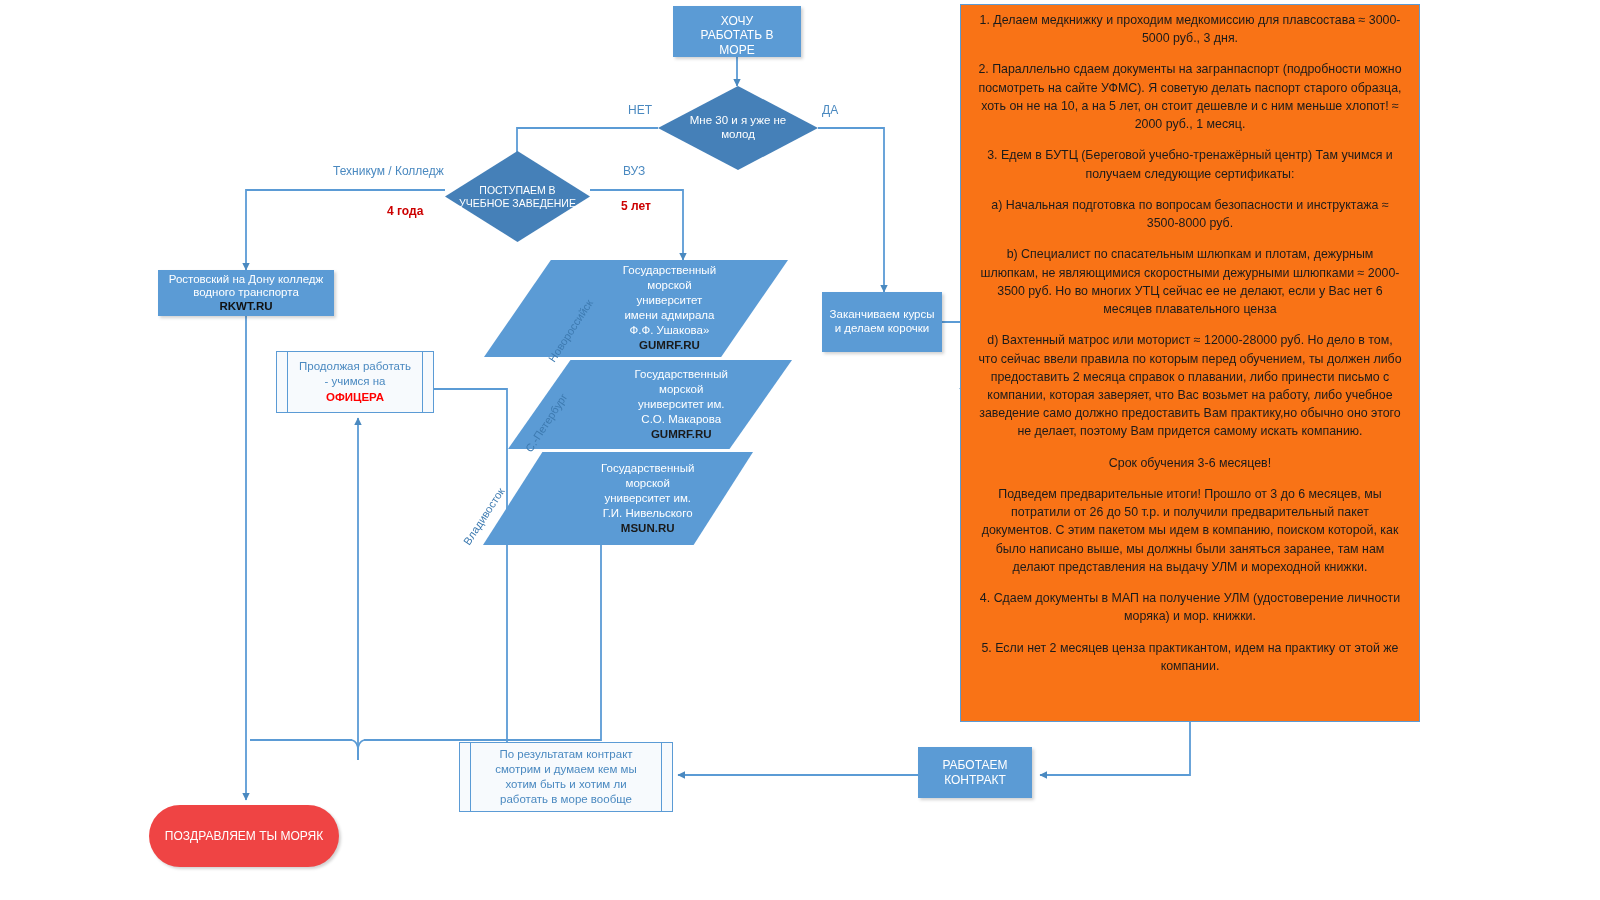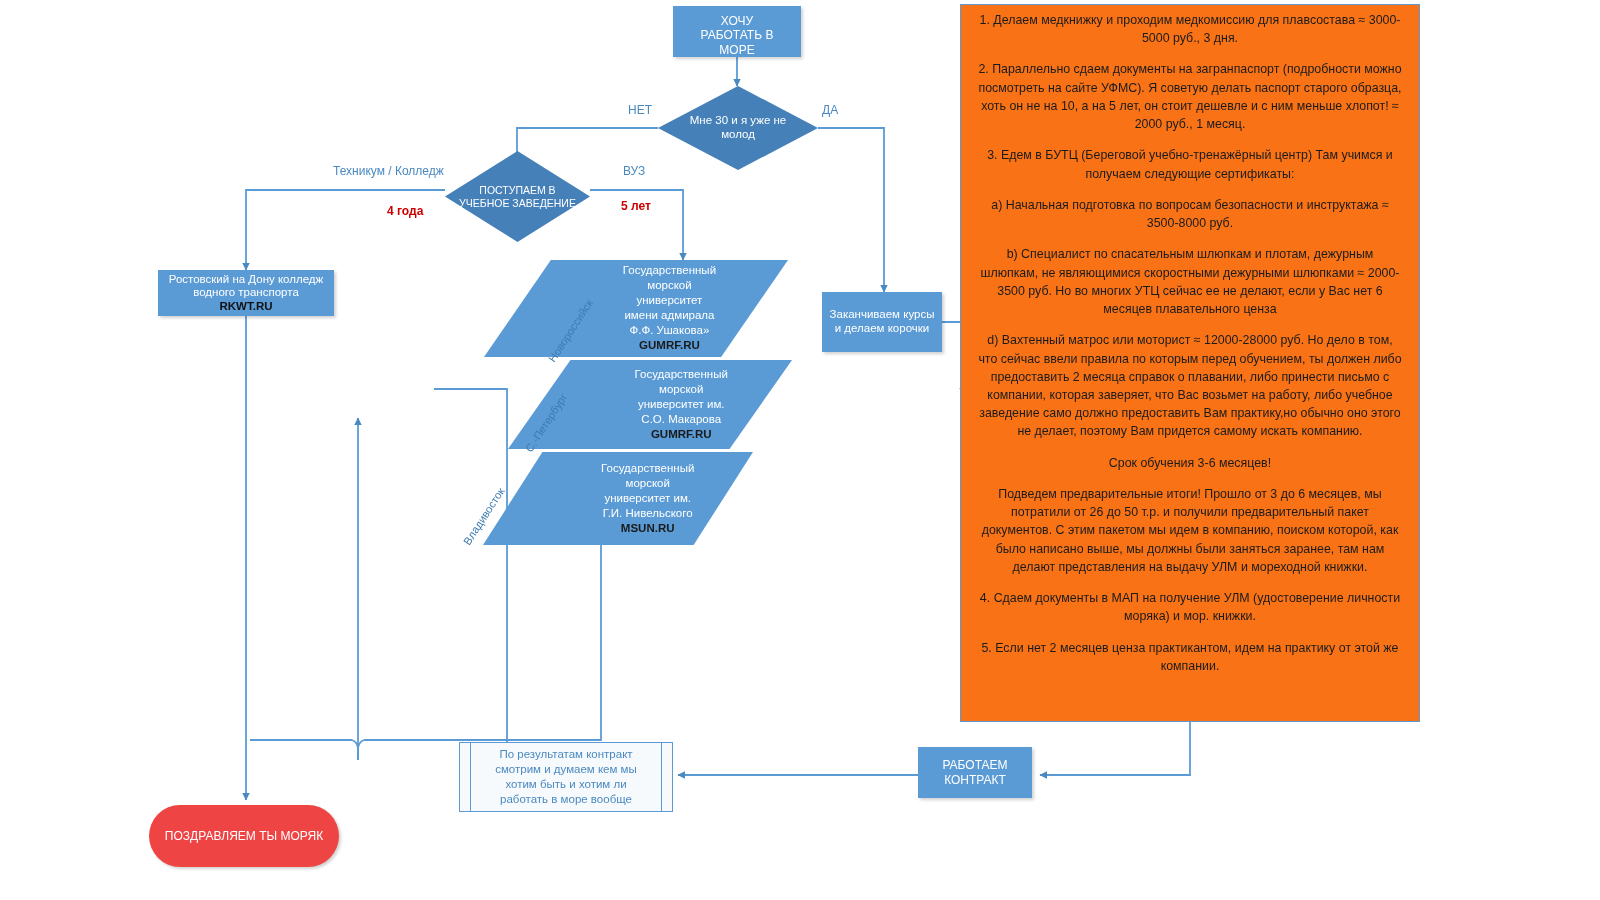--- a/index.html
+++ b/index.html
@@ -117,20 +117,27 @@
   <div class="elbl" style="left:623px;top:164px;font-size:12px;">ВУЗ</div>
   <div class="elbl red" style="left:387px;top:204px;font-size:12px;">4 года</div>
   <div class="elbl red" style="left:621px;top:199px;font-size:12px;">5 лет</div>
 
   <div class="node rect" style="left:158px;top:270px;width:176px;height:46px;font-size:11.5px;flex-direction:column;">
     <span>Ростовский на Дону колледж</span>
     <span>водного транспорта</span>
     <span style="color:#111;font-weight:700;">RKWT.RU</span>
   </div>
 
+  <div class="subproc" style="left:276px;top:351px;width:158px;height:62px;">
+    <div class="stx" style="font-size:11.5px;">
+      <div>Продолжая работать</div>
+      <div>- учимся на</div>
+      <div class="red">ОФИЦЕРА</div>
+    </div>
+  </div>
 
   <div class="para" style="left:484px;top:260px;width:304px;height:97px;">
     <div class="ptx" style="font-size:11.5px;">
       <div>Государственный</div>
       <div>морской</div>
       <div>университет</div>
       <div>имени адмирала</div>
       <div>Ф.Ф. Ушакова»</div>
       <div class="dom">GUMRF.RU</div>
     </div>

